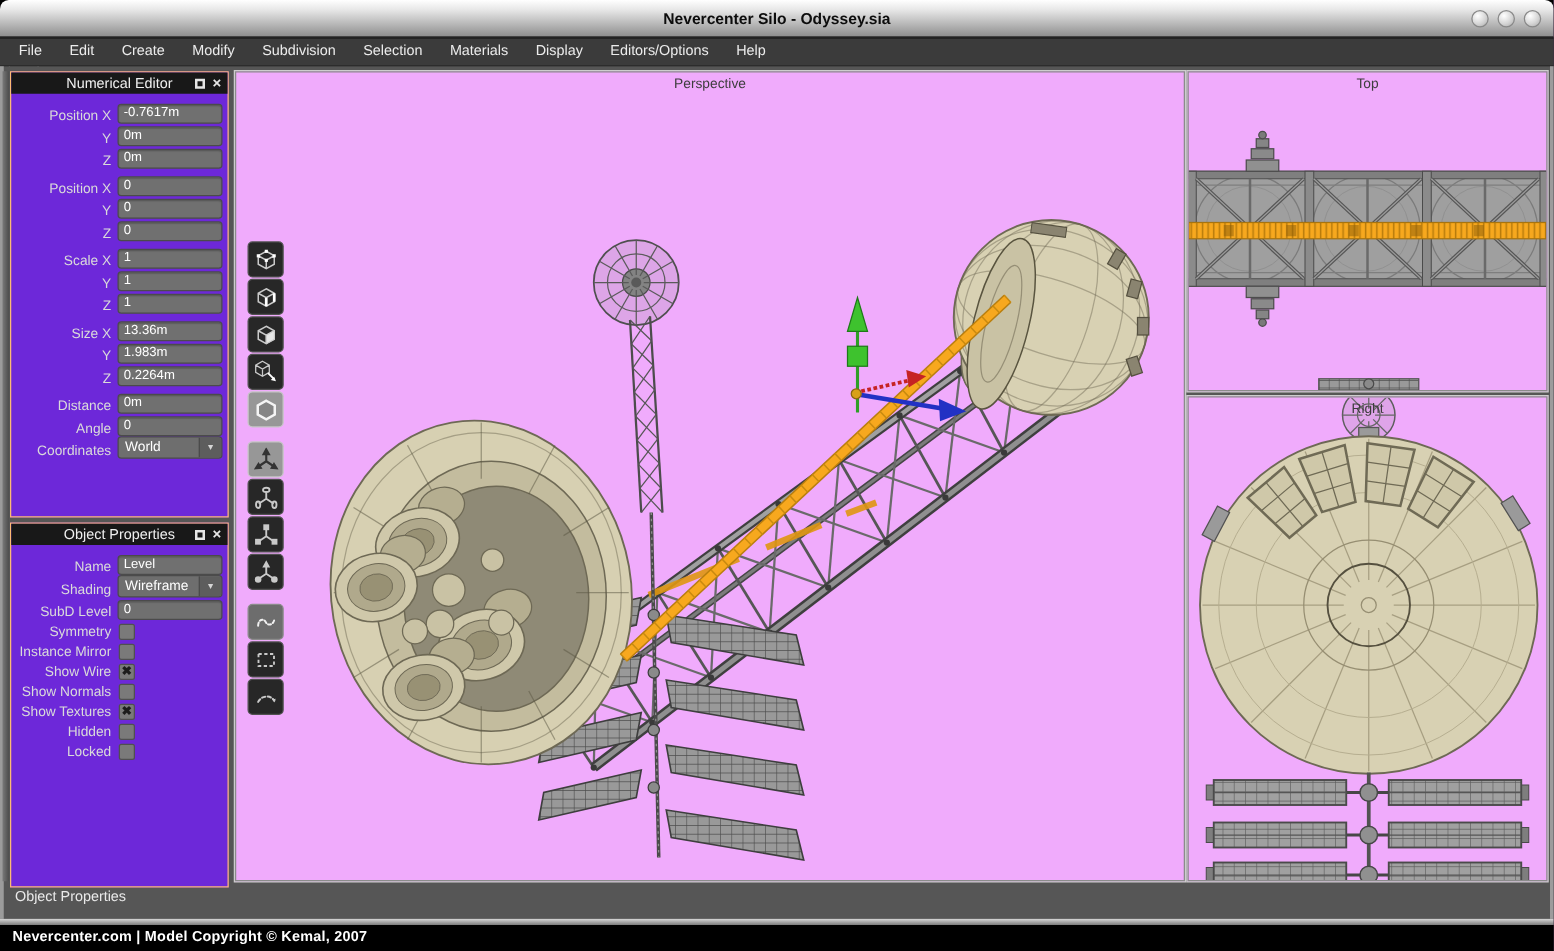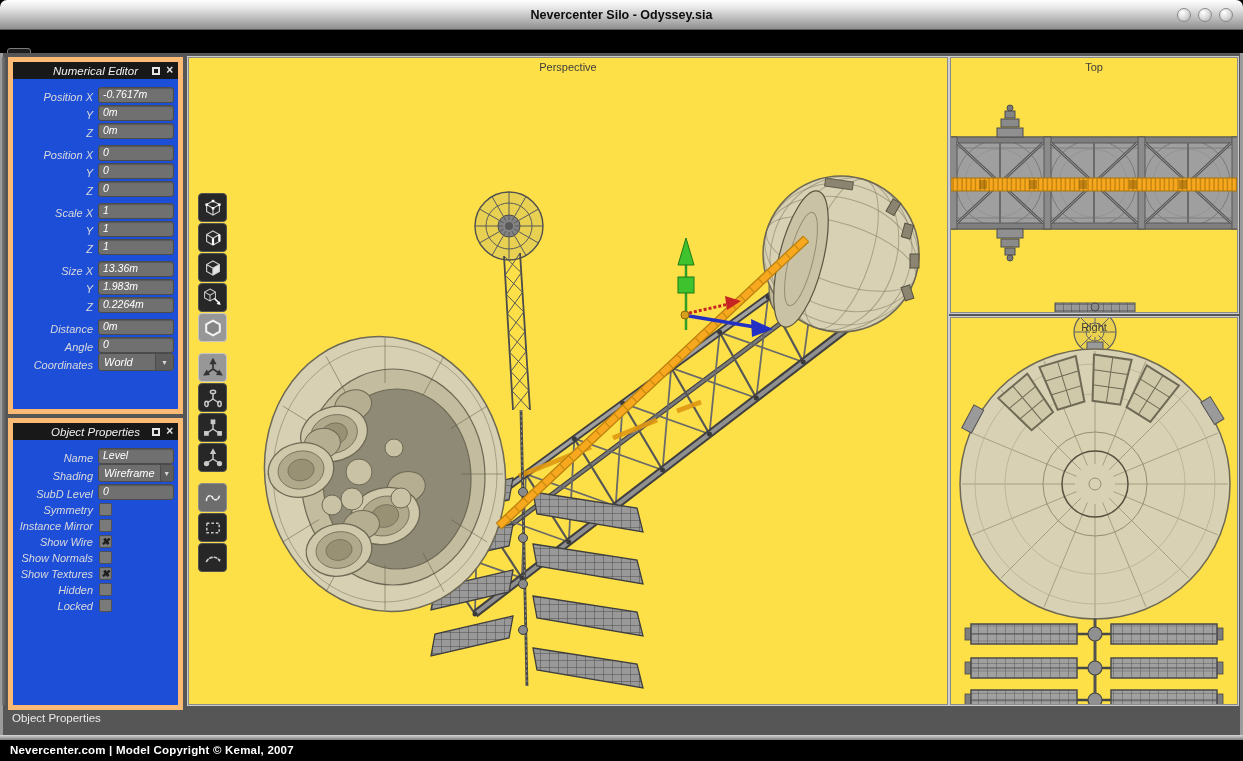--- a/index.html
+++ b/index.html
@@ -22,21 +22,21 @@
   .menu-item{color:#ececec;font-size:11.5px;padding:0 11px;line-height:21px;white-space:nowrap;}
   .content{position:absolute;left:0;top:53px;width:1243px;height:682px;background:#565656;}
   .edge{position:absolute;top:53px;width:3px;height:682px;background:#9c9c9c;}
   .edge.l{left:0;} .edge.r{right:0;}
   .grip{position:absolute;left:2px;top:57px;width:5px;height:648px;background:linear-gradient(90deg,#7a7a7a,#4e4e4e);}
   .bottom-strip{position:absolute;left:0;top:735px;width:1243px;height:5px;background:linear-gradient(#d8d8d8,#7c7c7c);}
   .footer{position:absolute;left:0;top:740px;width:1243px;height:21px;background:#000;color:#fff;
     font-size:11.5px;font-weight:bold;line-height:21px;padding-left:10px;box-sizing:border-box;letter-spacing:.2px;}
   .statusbar{position:absolute;left:12px;top:712px;color:#eaeaea;font-size:11.5px;}
   
-  .panel{position:absolute;left:8px;width:175px;background:#1d4ed8;border:5px solid #fdba74;box-sizing:border-box;font-style:italic;}
+  .panel{position:absolute;left:8px;width:175px;background:#6d28d9;border:1px solid #fdba74;box-sizing:border-box;}
   #numerical-panel{top:57px;height:357px;}
   #objprops-panel{top:418px;height:292px;}
   .panel-title{height:17px;background:#181818;display:flex;align-items:center;color:#f0f0f0;font-size:11.5px;position:relative;}
   .panel-title .t{flex:1;text-align:center;}
   .pt-icons{position:absolute;right:5px;top:4px;display:flex;gap:6px;align-items:center;}
   .pt-sq{width:8px;height:8px;border:2px solid #e6e6e6;box-sizing:border-box;}
   .pt-x{color:#e6e6e6;font-size:12px;line-height:9px;font-weight:bold;}
   .panel-body{padding-top:6px;}
   .prow{display:flex;align-items:flex-end;height:15px;margin:1px 4px 1px 0;}
   .prow.gap{margin-top:5px;}
@@ -46,21 +46,21 @@
     font-size:10.5px;line-height:13px;padding:0 4px;box-shadow:inset 0 1px 1px rgba(0,0,0,.22);
     white-space:nowrap;overflow:hidden;}
   .pdrop{flex:1;height:16px;background:#6e6e6e;border:1px solid #4b4b4b;border-radius:3px;display:flex;
     align-items:center;color:#fff;font-size:11px;overflow:hidden;}
   .pdrop .v{flex:1;padding:0 5px;}
   .pdrop .arrow{width:17px;align-self:stretch;background:#5d5d5d;border-left:1px solid #4b4b4b;
     display:flex;align-items:center;justify-content:center;color:#d6d6d6;font-size:7px;}
   .pcheck{width:11px;height:11px;background:#7a7a7a;border:1px solid #505050;border-radius:2px;margin-left:1px;
     display:flex;align-items:center;justify-content:center;color:#1c1c1c;font-size:10px;font-weight:bold;line-height:10px;}
   
-  .viewport{position:absolute;background:#fde047;border:1px solid #8b8b8b;box-shadow:0 0 0 1px #cdcdcd;
+  .viewport{position:absolute;background:#f0abfc;border:1px solid #8b8b8b;box-shadow:0 0 0 1px #cdcdcd;
     box-sizing:border-box;overflow:hidden;}
   #vp-perspective{left:188px;top:57px;width:760px;height:648px;}
   #vp-top{left:950px;top:57px;width:288px;height:256px;}
   #vp-right{left:950px;top:317px;width:288px;height:388px;}
   .vp-label{position:absolute;top:3px;left:0;right:0;text-align:center;font-size:11px;color:#3d3d3d;z-index:5;}
   svg.scene{position:absolute;left:0;top:0;}
   
   .vtoolbar{position:absolute;left:9px;top:135px;z-index:6;display:flex;flex-direction:column;}
   .tgroup{display:flex;flex-direction:column;gap:1px;margin-bottom:11px;}
   .tbtn{width:29px;height:29px;background:#272727;border:1px solid #515151;border-radius:4px;box-sizing:border-box;
@@ -76,20 +76,32 @@
   <div class="titlebar">
     <div class="logo">s|o</div>
     <div class="title">Nevercenter Silo - Odyssey.sia</div>
     <div class="winbtns">
       <div class="winbtn"></div>
       <div class="winbtn"></div>
       <div class="winbtn"></div>
     </div>
   </div>
 
+  <div class="menubar">
+      <div class="menu-item">File</div>
+      <div class="menu-item">Edit</div>
+      <div class="menu-item">Create</div>
+      <div class="menu-item">Modify</div>
+      <div class="menu-item">Subdivision</div>
+      <div class="menu-item">Selection</div>
+      <div class="menu-item">Materials</div>
+      <div class="menu-item">Display</div>
+      <div class="menu-item">Editors/Options</div>
+      <div class="menu-item">Help</div>
+    </div>
 
   <div class="content"></div>
   <div class="edge l"></div>
   <div class="edge r"></div>
   <div class="grip"></div>
 
   <div class="panel" id="numerical-panel">
     <div class="panel-title">
       <div class="t">Numerical Editor</div>
       <div class="pt-icons">

